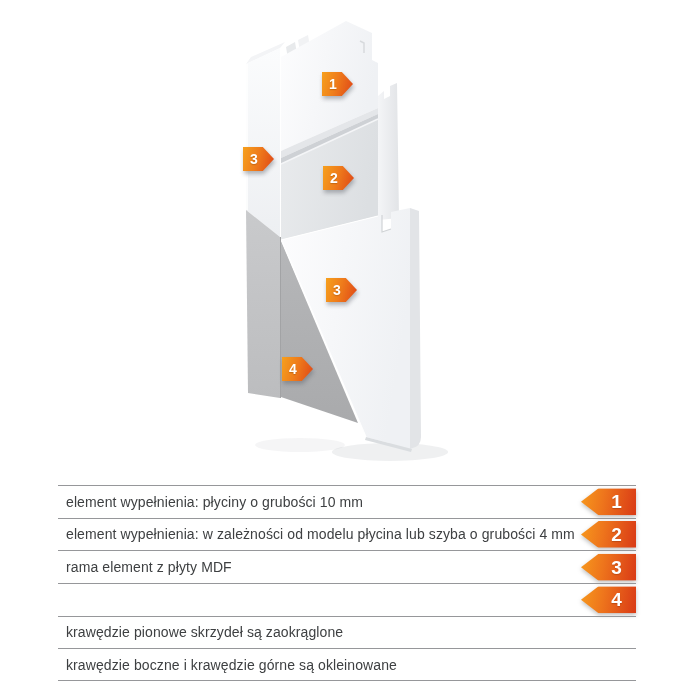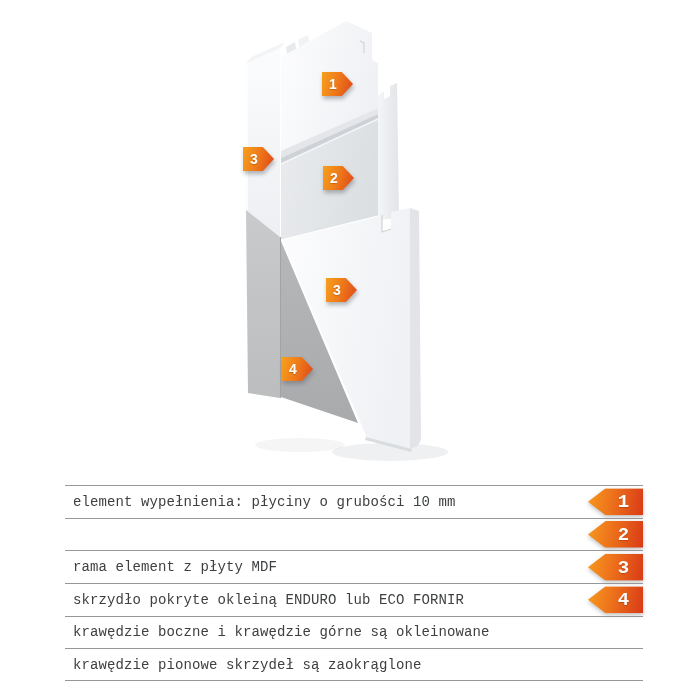--- a/index.html
+++ b/index.html
@@ -12,21 +12,21 @@
   .badge-d{position:absolute;width:31px;height:24px;filter:drop-shadow(1px 3px 2px rgba(90,95,105,.45));}
   .badge-d .shape{
     width:100%;height:100%;box-sizing:border-box;
     clip-path:polygon(0 0, 64% 0, 100% 50%, 64% 100%, 0 100%);
     background:linear-gradient(105deg,#f6a01d 0%,#ef7d1b 45%,#df4617 100%);
     color:#fff;font-weight:bold;font-size:14px;line-height:24px;
     display:flex;align-items:center;justify-content:center;
     padding-right:9px;text-shadow:0 1px 1px rgba(120,60,0,.35);
   }
   
-  .info-table{position:absolute;left:65px;top:485px;width:578px;font-family:Liberation Mono, monospace;}
+  .info-table{position:absolute;left:58px;top:485px;width:578px;}
   .row{
     position:relative;height:32.67px;box-sizing:border-box;
     border-top:1px solid #96979a;display:flex;align-items:center;
   }
   .row:last-child{border-bottom:1px solid #96979a;}
   .row-text{
     padding-left:8px;font-size:14px;color:#3e4042;letter-spacing:.1px;
   }
   .badge-t{
     position:absolute;right:0;top:50%;transform:translateY(-50%);
@@ -123,37 +123,37 @@
   </div>
 
   <div class="info-table">
     <div class="row">
       <span class="row-text">element wypełnienia: płyciny o grubości 10 mm</span>
       <span class="badge-t">
         <span class="shape">1</span>
       </span>
     </div>
     <div class="row">
+      <span class="row-text">element wypełnienia: w zależności od modelu płycina lub szyba o grubości 4 mm</span>
       <span class="badge-t">
         <span class="shape">2</span>
       </span>
     </div>
     <div class="row">
       <span class="row-text">rama element z płyty MDF</span>
       <span class="badge-t">
         <span class="shape">3</span>
       </span>
     </div>
     <div class="row">
-      <span class="row-text">skrzydło pokryte okleiną ENDURO lub ECO FORNIR</span>
       <span class="badge-t">
         <span class="shape">4</span>
       </span>
     </div>
     <div class="row">
-      <span class="row-text">krawędzie boczne i krawędzie górne są okleinowane</span>
+      <span class="row-text">krawędzie pionowe skrzydeł są zaokrąglone</span>
     </div>
     <div class="row">
-      <span class="row-text">krawędzie pionowe skrzydeł są zaokrąglone</span>
+      <span class="row-text">krawędzie boczne i krawędzie górne są okleinowane</span>
     </div>
   </div>
 
 </div>
 
 </body></html>

